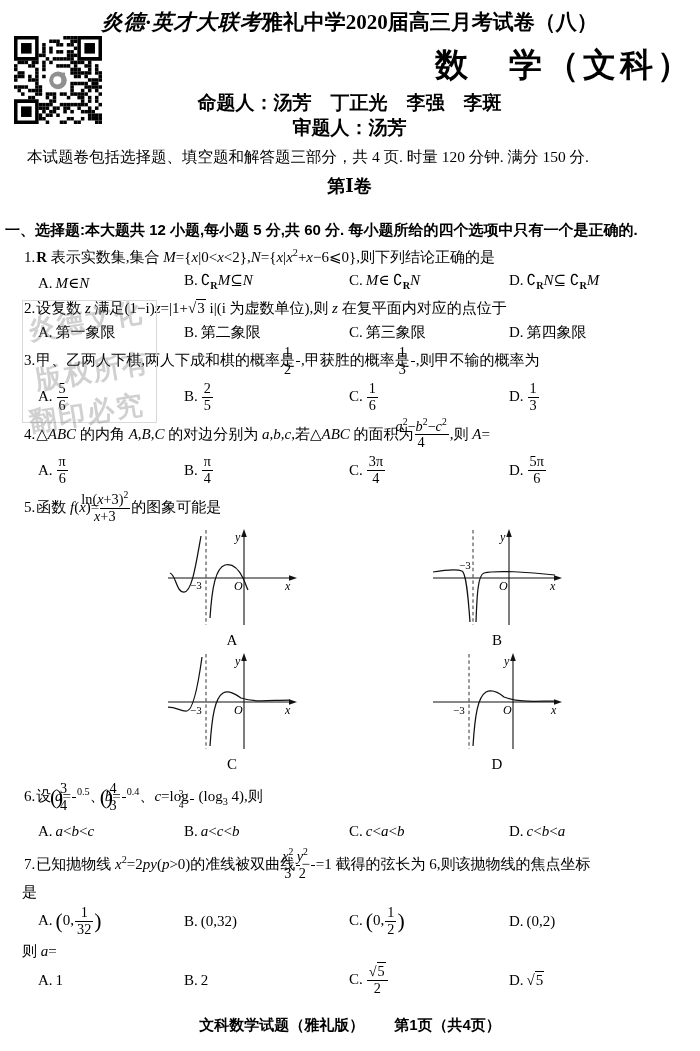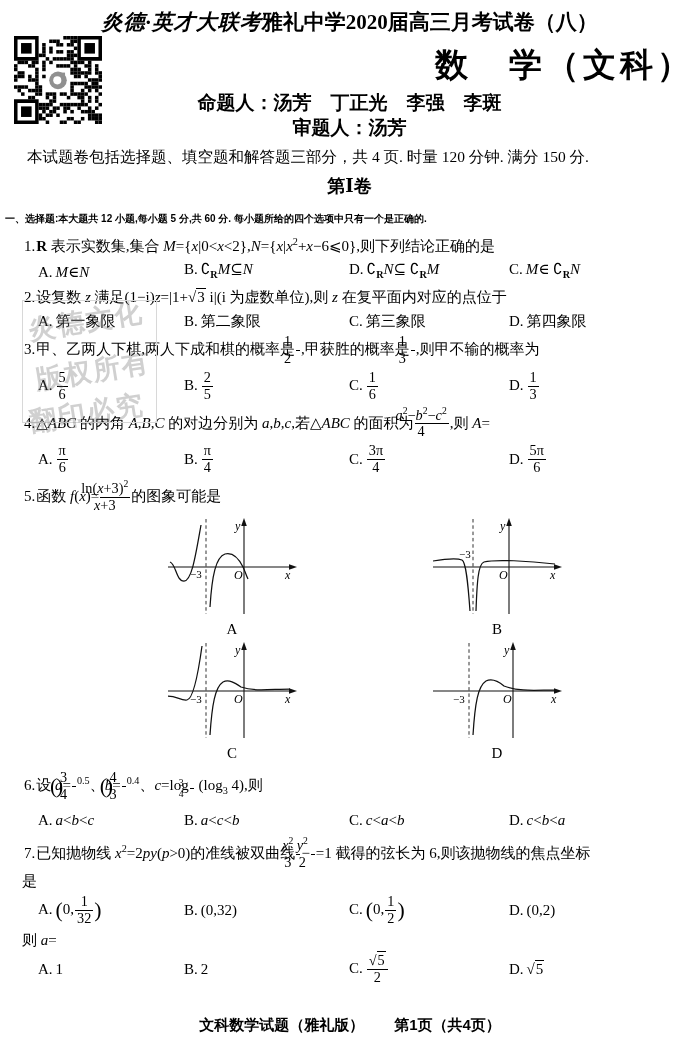--- a/index.html
+++ b/index.html
@@ -19,22 +19,22 @@
   .setters,.reviewers{text-align:center;font-weight:bold;font-size:19px;line-height:25px;
     font-family:"Liberation Sans","DejaVu Sans",sans-serif;}
   .paper-info{font-size:15.5px;line-height:24px;margin:5px 0 0 22px;}
 
   
   .qr-wrap{position:absolute;left:14px;top:36px;width:88px;height:88px;}
   .qr-wrap svg{width:88px;height:88px;display:block;}
 
   
   .section-title{text-align:center;font-size:18px;font-weight:bold;line-height:26px;margin-top:4px;}
-  .instructions{font-weight:bold;font-size:10px;line-height:21px;
-    font-family:"Liberation Sans","DejaVu Sans",sans-serif;margin-top:9px;}
+  .instructions{font-weight:bold;font-size:15px;line-height:21px;
+    font-family:"Liberation Sans","DejaVu Sans",sans-serif;margin-top:20px;}
 
   
   .question{margin-top:2px;}
   .stem{padding-left:21px;text-indent:-21px;line-height:21px;margin-left:19px;}
   .stem.tall{line-height:33px;}
   .stem2{margin-left:17px;line-height:20px;}
   .qnum{margin-right:1px;}
   .opts{display:grid;grid-template-columns:146px 165px 160px auto;
     margin:2px 0 2px 33px;align-items:center;line-height:20px;min-height:21px;}
   .opts.tall{min-height:35px;}
@@ -321,22 +321,22 @@
   <div class="paper-info">本试题卷包括选择题、填空题和解答题三部分，共 4 页. 时量 120 分钟. 满分 150 分.</div>
 
   <div class="section-title">第Ⅰ卷</div>
   <div class="instructions">一、选择题:本大题共 12 小题,每小题 5 分,共 60 分. 每小题所给的四个选项中只有一个是正确的.</div>
 
   <div class="question">
     <div class="stem"><span class="qnum">1.</span><span><b>R</b> 表示实数集,集合 <i>M</i>={<i>x</i>|0&lt;<i>x</i>&lt;2},<i>N</i>={<i>x</i>|<i>x</i><sup>2</sup>+<i>x</i>−6⩽0},则下列结论正确的是</span></div>
     <div class="opts">
       <span class="opt"><span class="olabel">A.</span><span><i>M</i>∈<i>N</i></span></span>
       <span class="opt"><span class="olabel">B.</span><span>∁<sub><b>R</b></sub><i>M</i>⊆<i>N</i></span></span>
+      <span class="opt"><span class="olabel">C.</span><span><i>M</i>∈ ∁<sub><b>R</b></sub><i>N</i></span></span>
       <span class="opt"><span class="olabel">D.</span><span>∁<sub><b>R</b></sub><i>N</i>⊆ ∁<sub><b>R</b></sub><i>M</i></span></span>
-      <span class="opt"><span class="olabel">C.</span><span><i>M</i>∈ ∁<sub><b>R</b></sub><i>N</i></span></span>
     </div>
   </div>
 
   <div class="question">
     <div class="stem"><span class="qnum">2.</span><span>设复数 <i>z</i> 满足(1−i)<i>z</i>=|1+<span class="sq">√<span class="v">3</span></span> i|(i 为虚数单位),则 <i>z</i> 在复平面内对应的点位于</span></div>
     <div class="opts">
       <span class="opt"><span class="olabel">A.</span><span>第一象限</span></span>
       <span class="opt"><span class="olabel">B.</span><span>第二象限</span></span>
       <span class="opt"><span class="olabel">C.</span><span>第三象限</span></span>
       <span class="opt"><span class="olabel">D.</span><span>第四象限</span></span>

